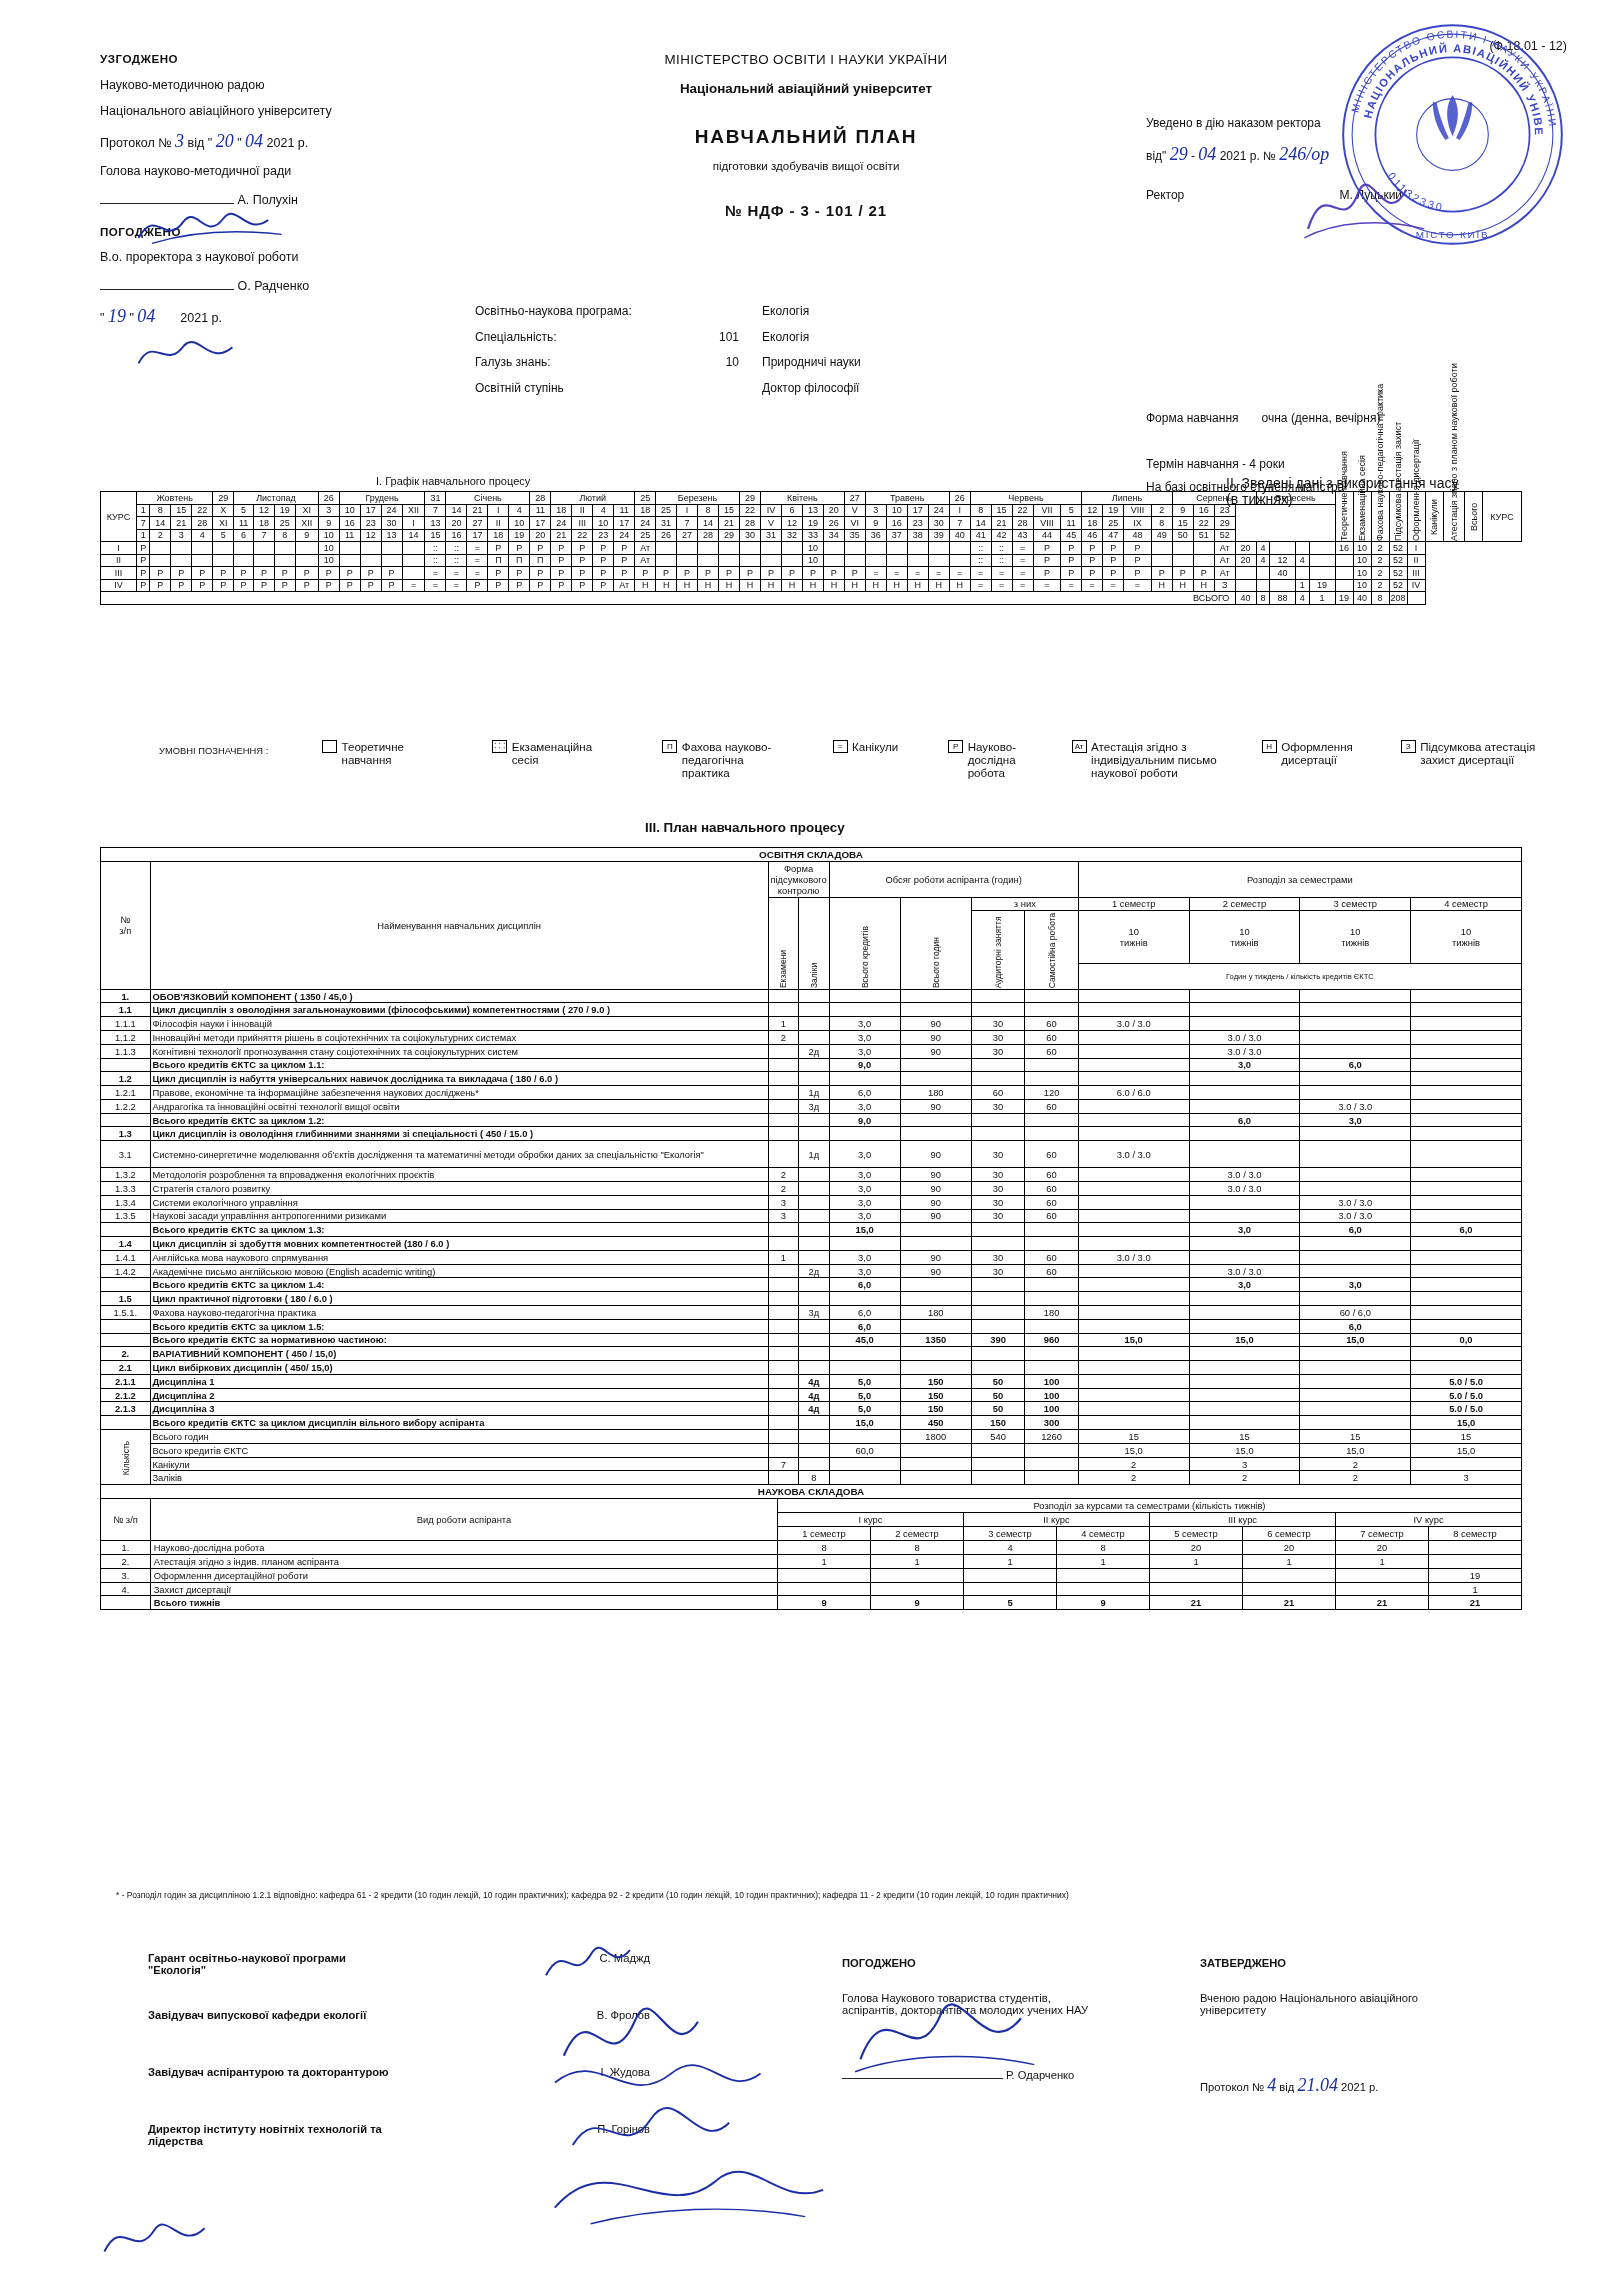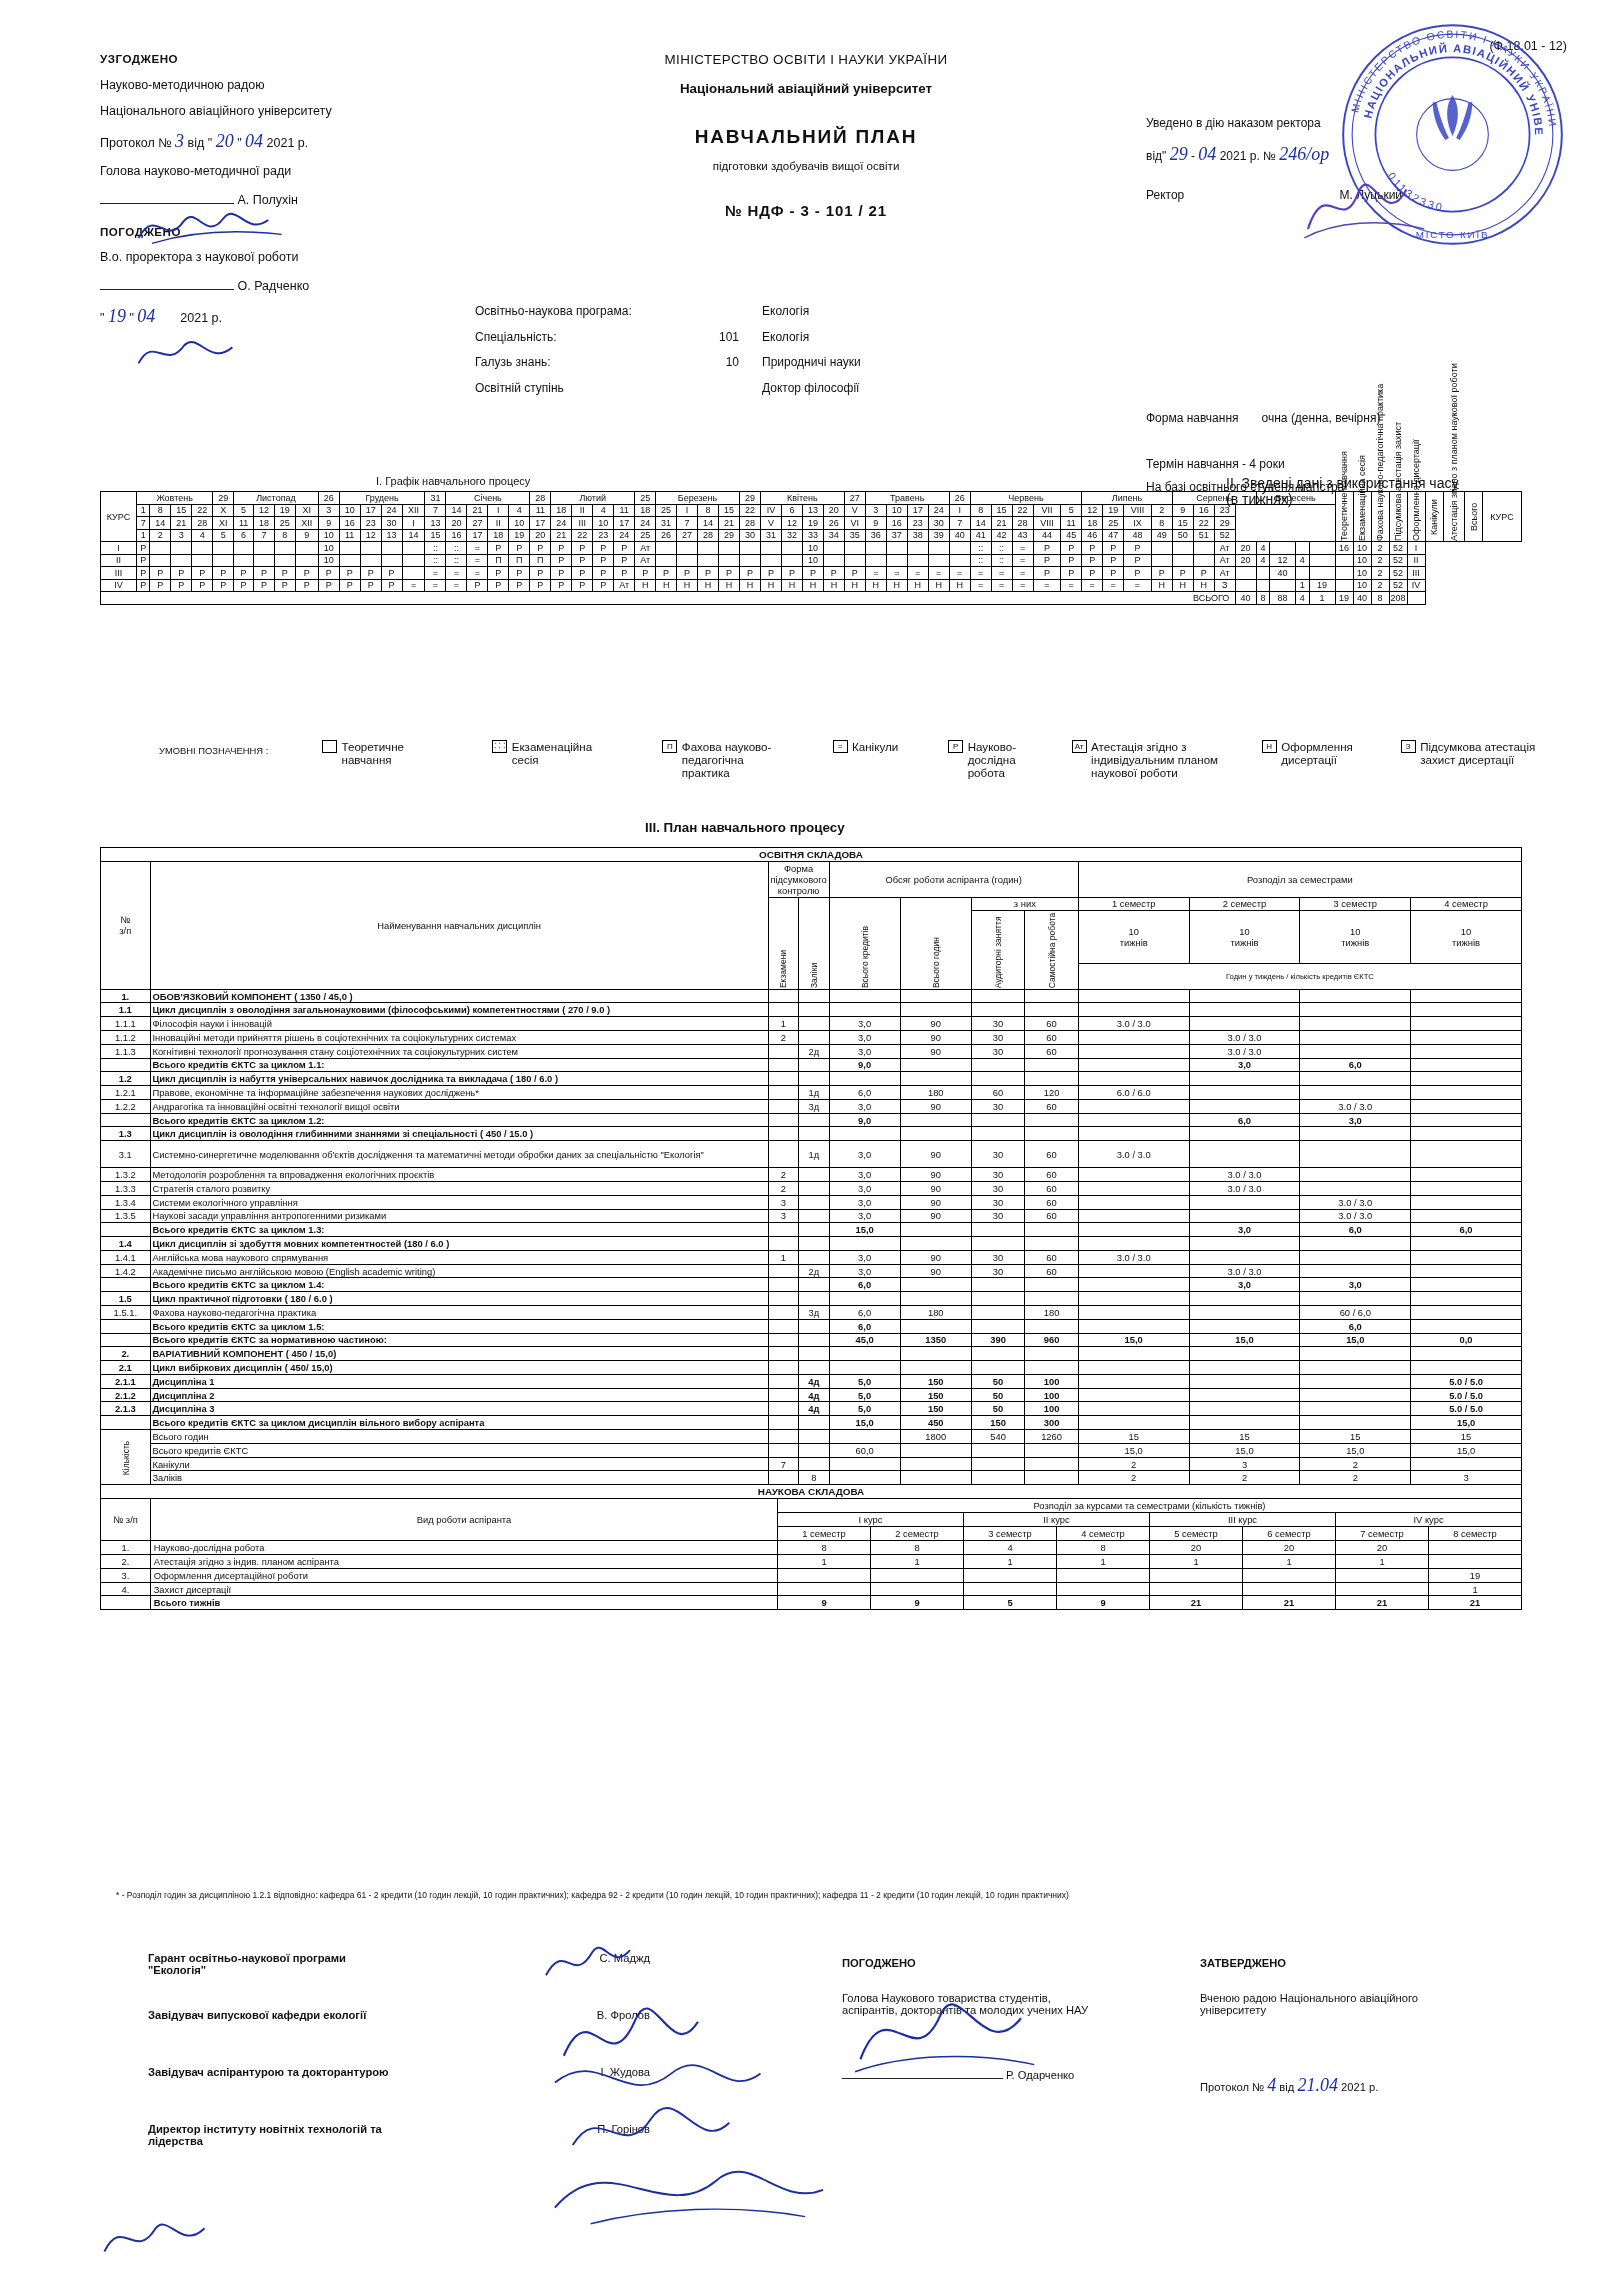--- a/index.html
+++ b/index.html
@@ -739,21 +739,21 @@
       <span>
         <span>Науково-</span><br>
         <span>дослідна</span><br>
         <span>робота</span>
       </span>
     </div>
     <div class="leg-item" style="width:193px;">
       <span class="leg-box">Ат</span>
       <span>
         <span>Атестація згідно з</span><br>
-        <span>індивідуальним планом</span><br>
+        <span>індивідуальним письмо</span><br>
         <span>наукової роботи</span>
       </span>
     </div>
     <div class="leg-item" style="width:134px;">
       <span class="leg-box">Н</span>
       <span>
         <span>Оформлення</span><br>
         <span>дисертації</span>
       </span>
     </div>

